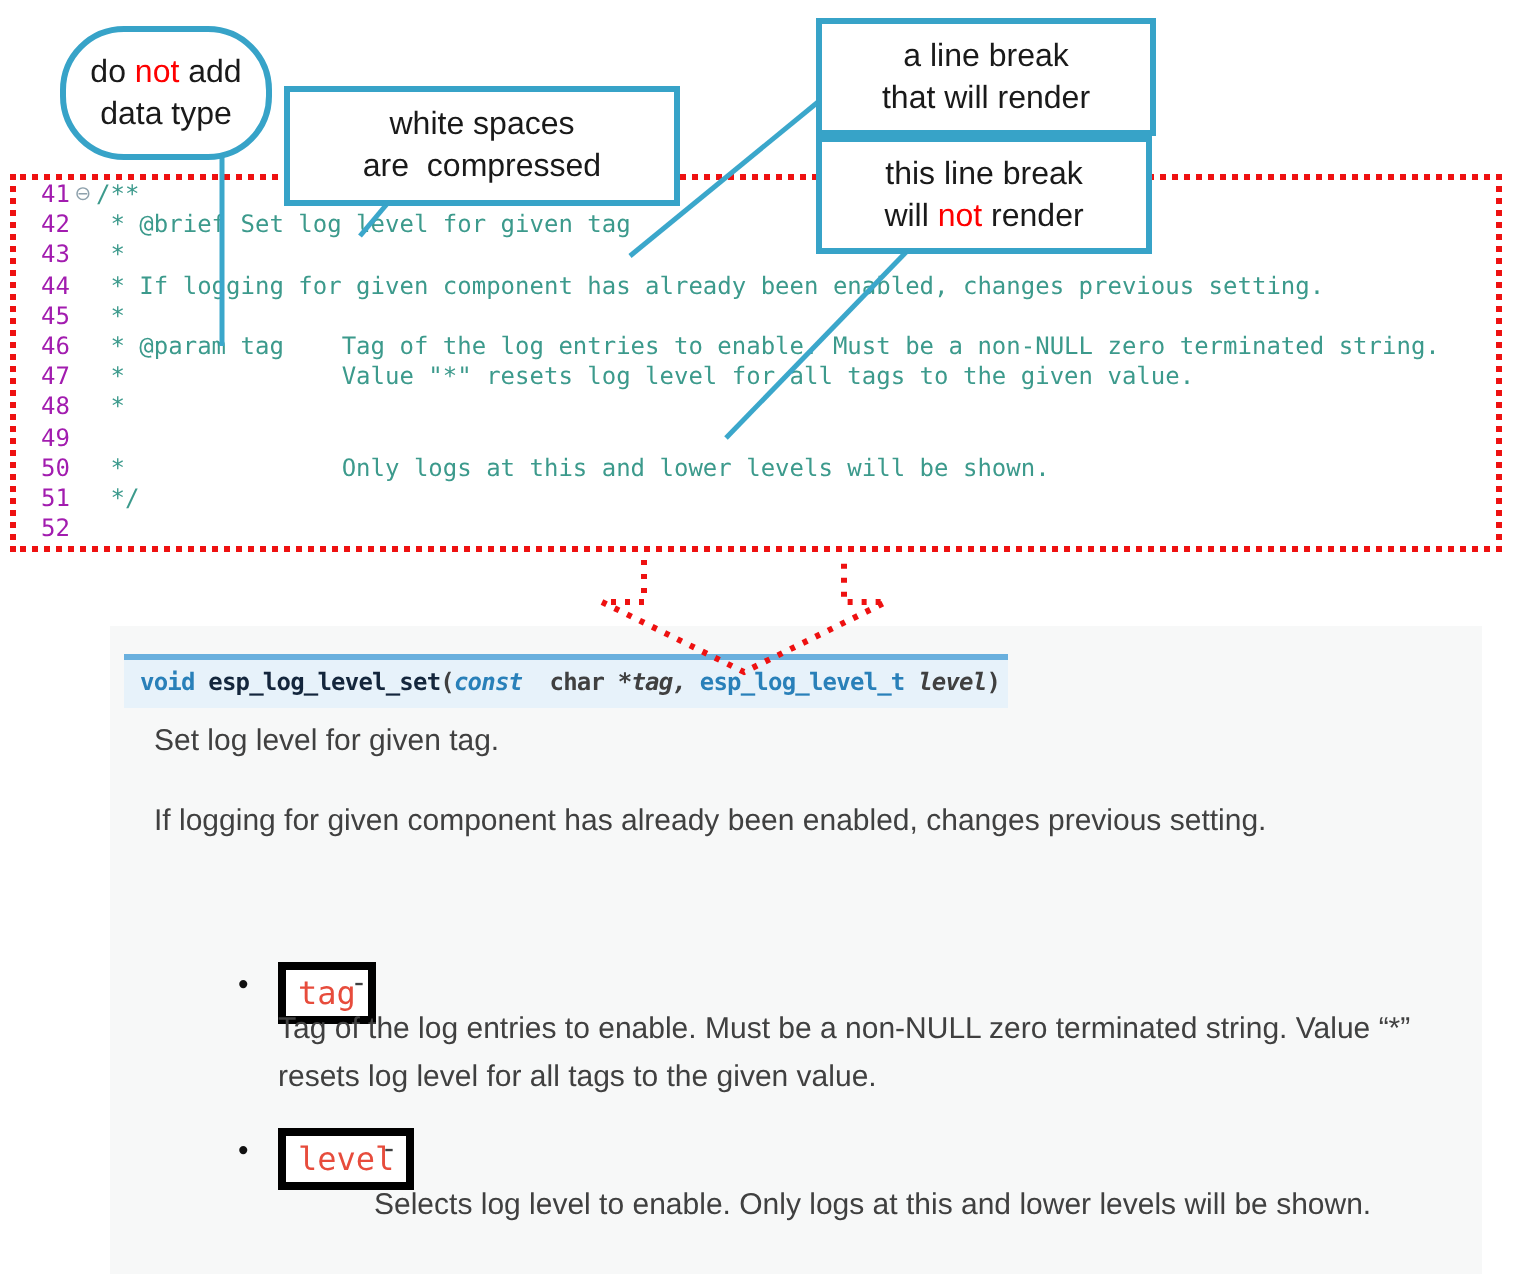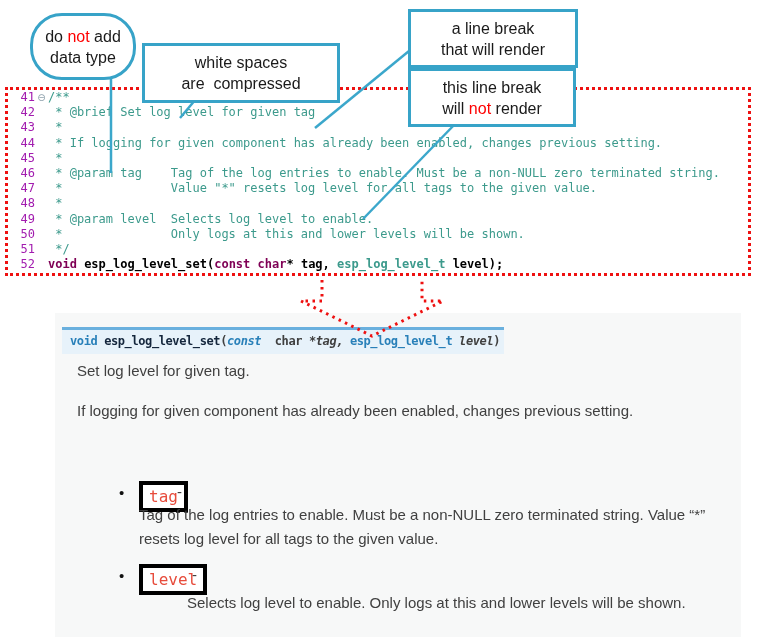--- a/index.html
+++ b/index.html
@@ -103,36 +103,34 @@
       <span class="ct"> *               Value "*" resets log level for all tags to the given value.</span>
     </div>
     <div class="cl">
       <span class="ln">48</span>
       <span class="fold"></span>
       <span class="ct"> *</span>
     </div>
     <div class="cl">
       <span class="ln">49</span>
       <span class="fold"></span>
-      <span class="ct"> * @param level  Selects log level to enable.</span>
     </div>
     <div class="cl">
       <span class="ln">50</span>
       <span class="fold"></span>
       <span class="ct"> *               Only logs at this and lower levels will be shown.</span>
     </div>
     <div class="cl">
       <span class="ln">51</span>
       <span class="fold"></span>
       <span class="ct"> */</span>
     </div>
     <div class="cl">
       <span class="ln">52</span>
       <span class="fold"></span>
-      <span class="ct"><span class="kw">void</span><span class="pl"> esp_log_level_set(</span><span class="kw">const</span><span class="pl"> </span><span class="kw">char</span><span class="pl">* tag, </span><span class="ty">esp_log_level_t</span><span class="pl"> level);</span></span>
     </div>
   </div>
 
   <svg class="overlay" width="767" height="637">
     <line x1="111" y1="76" x2="111" y2="173" stroke="#3ba7cb" stroke-width="2.5"></line>
     <line x1="196" y1="99" x2="180" y2="118" stroke="#3ba7cb" stroke-width="2.5"></line>
     <line x1="409" y1="51" x2="315" y2="128" stroke="#3ba7cb" stroke-width="2.5"></line>
     <line x1="456" y1="123" x2="363" y2="219" stroke="#3ba7cb" stroke-width="2.5"></line>
     <polyline points="322,280 322,301 301,301 372,336 443,301 422,301 422,280" fill="none" stroke="#ee1111" stroke-width="3" stroke-dasharray="2.5 4.5"></polyline>
   </svg>

